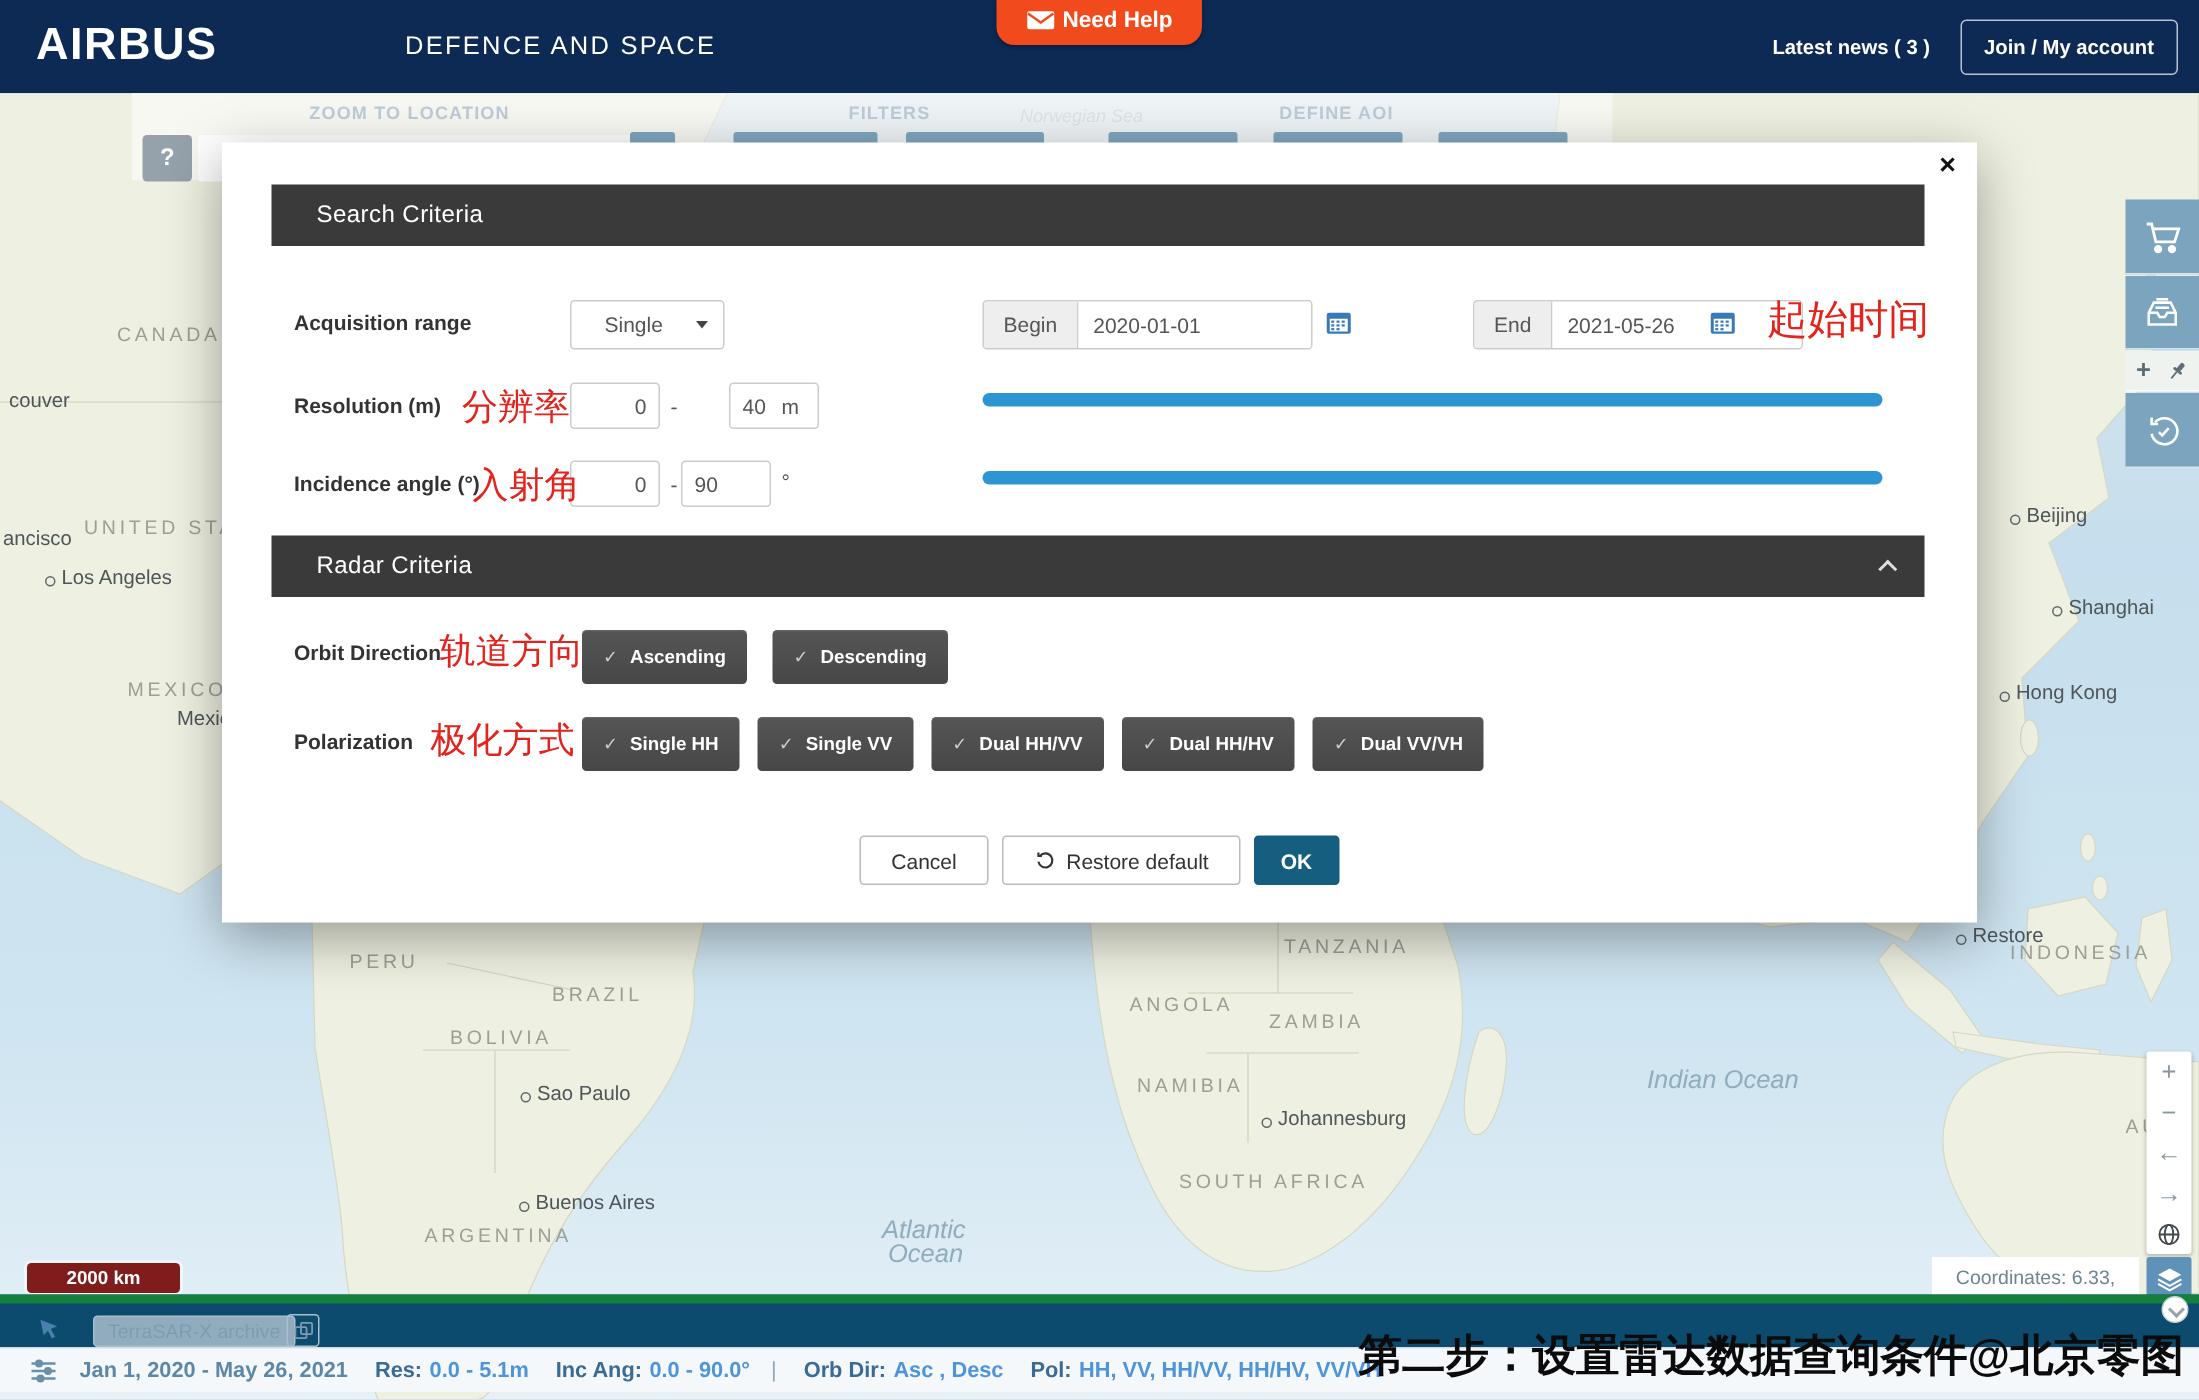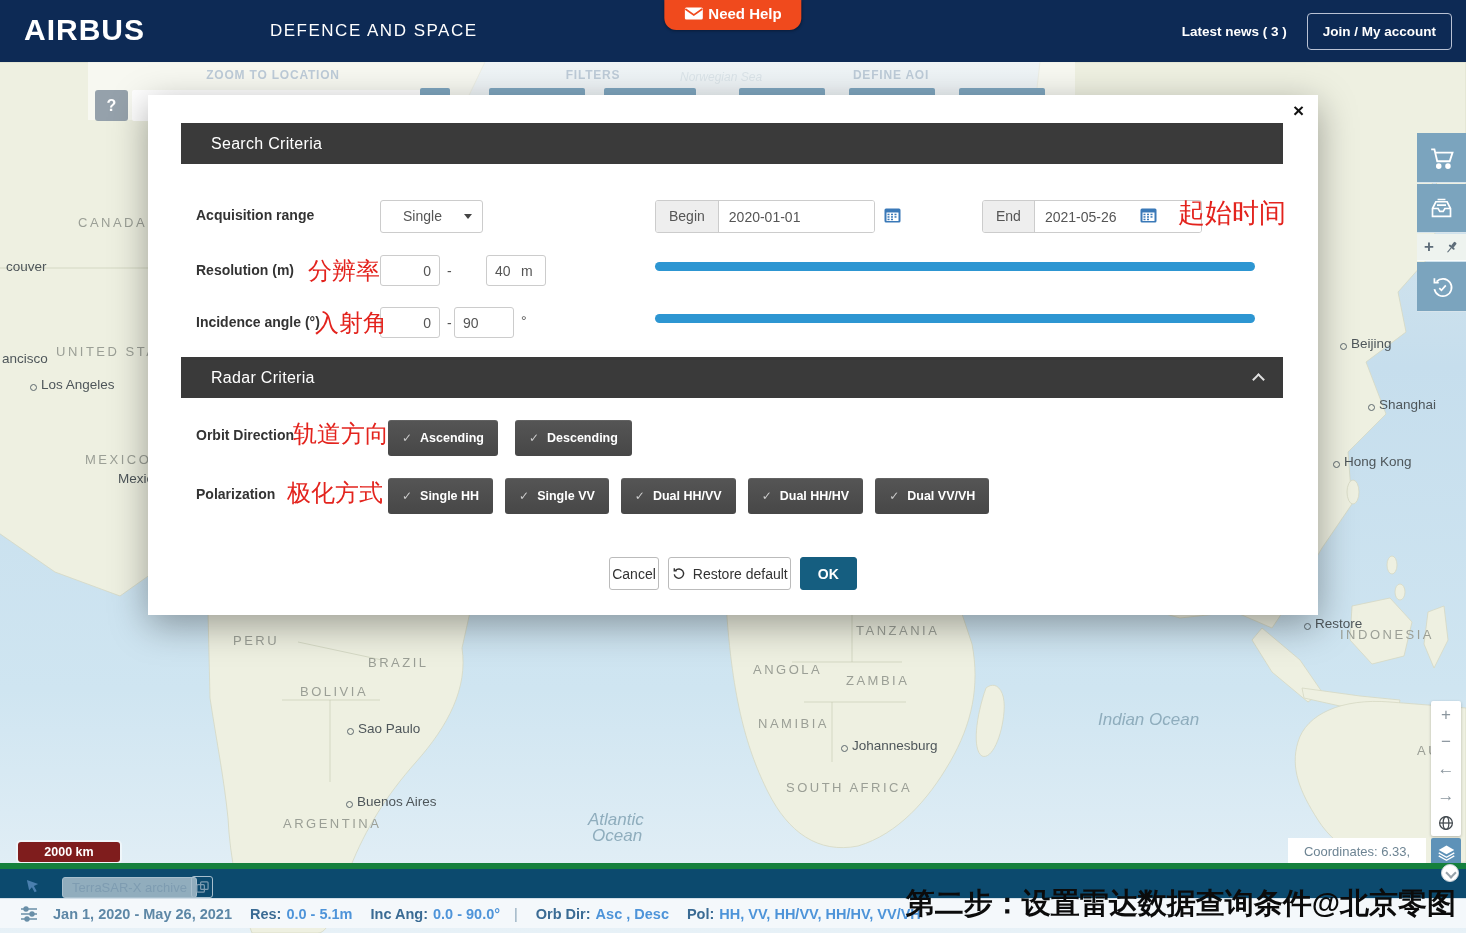--- a/index.html
+++ b/index.html
@@ -114,21 +114,21 @@
   .slider { position:absolute; left:507px; width:600px; height:9px; border-radius:5px; background:#2d96d2; cursor:pointer; }
   .tog-row { position:absolute; left:240px; display:flex; }
   .tog-btn { background:linear-gradient(#555,#474747); color:#fff; font-size:12.5px; font-weight:700;
     border:none; border-radius:3px; padding:11px 14px; cursor:pointer; display:flex; align-items:center;
     font-family:inherit; box-shadow:inset 0 1px 0 rgba(255,255,255,.08); }
   .tog-check { color:#ccc; margin-right:8px; font-size:12px; }
   .modal-footer { position:absolute; left:0; top:462px; width:100%; display:flex; justify-content:center;
     gap:9px; }
   .btn { height:33px; border-radius:3px; font-size:14px; font-family:inherit; cursor:pointer;
     display:flex; align-items:center; }
-  .btn-plain { background:#fff; border:1px solid #bbb; color:#333; padding:0 2px; gap:7px; }
+  .btn-plain { background:#fff; border:1px solid #bbb; color:#333; padding:0 20px; gap:7px; }
   .btn-ok { background:#155e80; border:1px solid #155e80; color:#fff; font-weight:700; padding:0 17px; }
 </style>
 </head>
 <body>
 
 <div class="map-wrap">
   <svg width="1466" height="871" viewBox="0 62 1466 871">
     <defs>
       <linearGradient id="wg" x1="0" y1="0" x2="0" y2="1">
         <stop offset="0" stop-color="#dde8ec"></stop>

